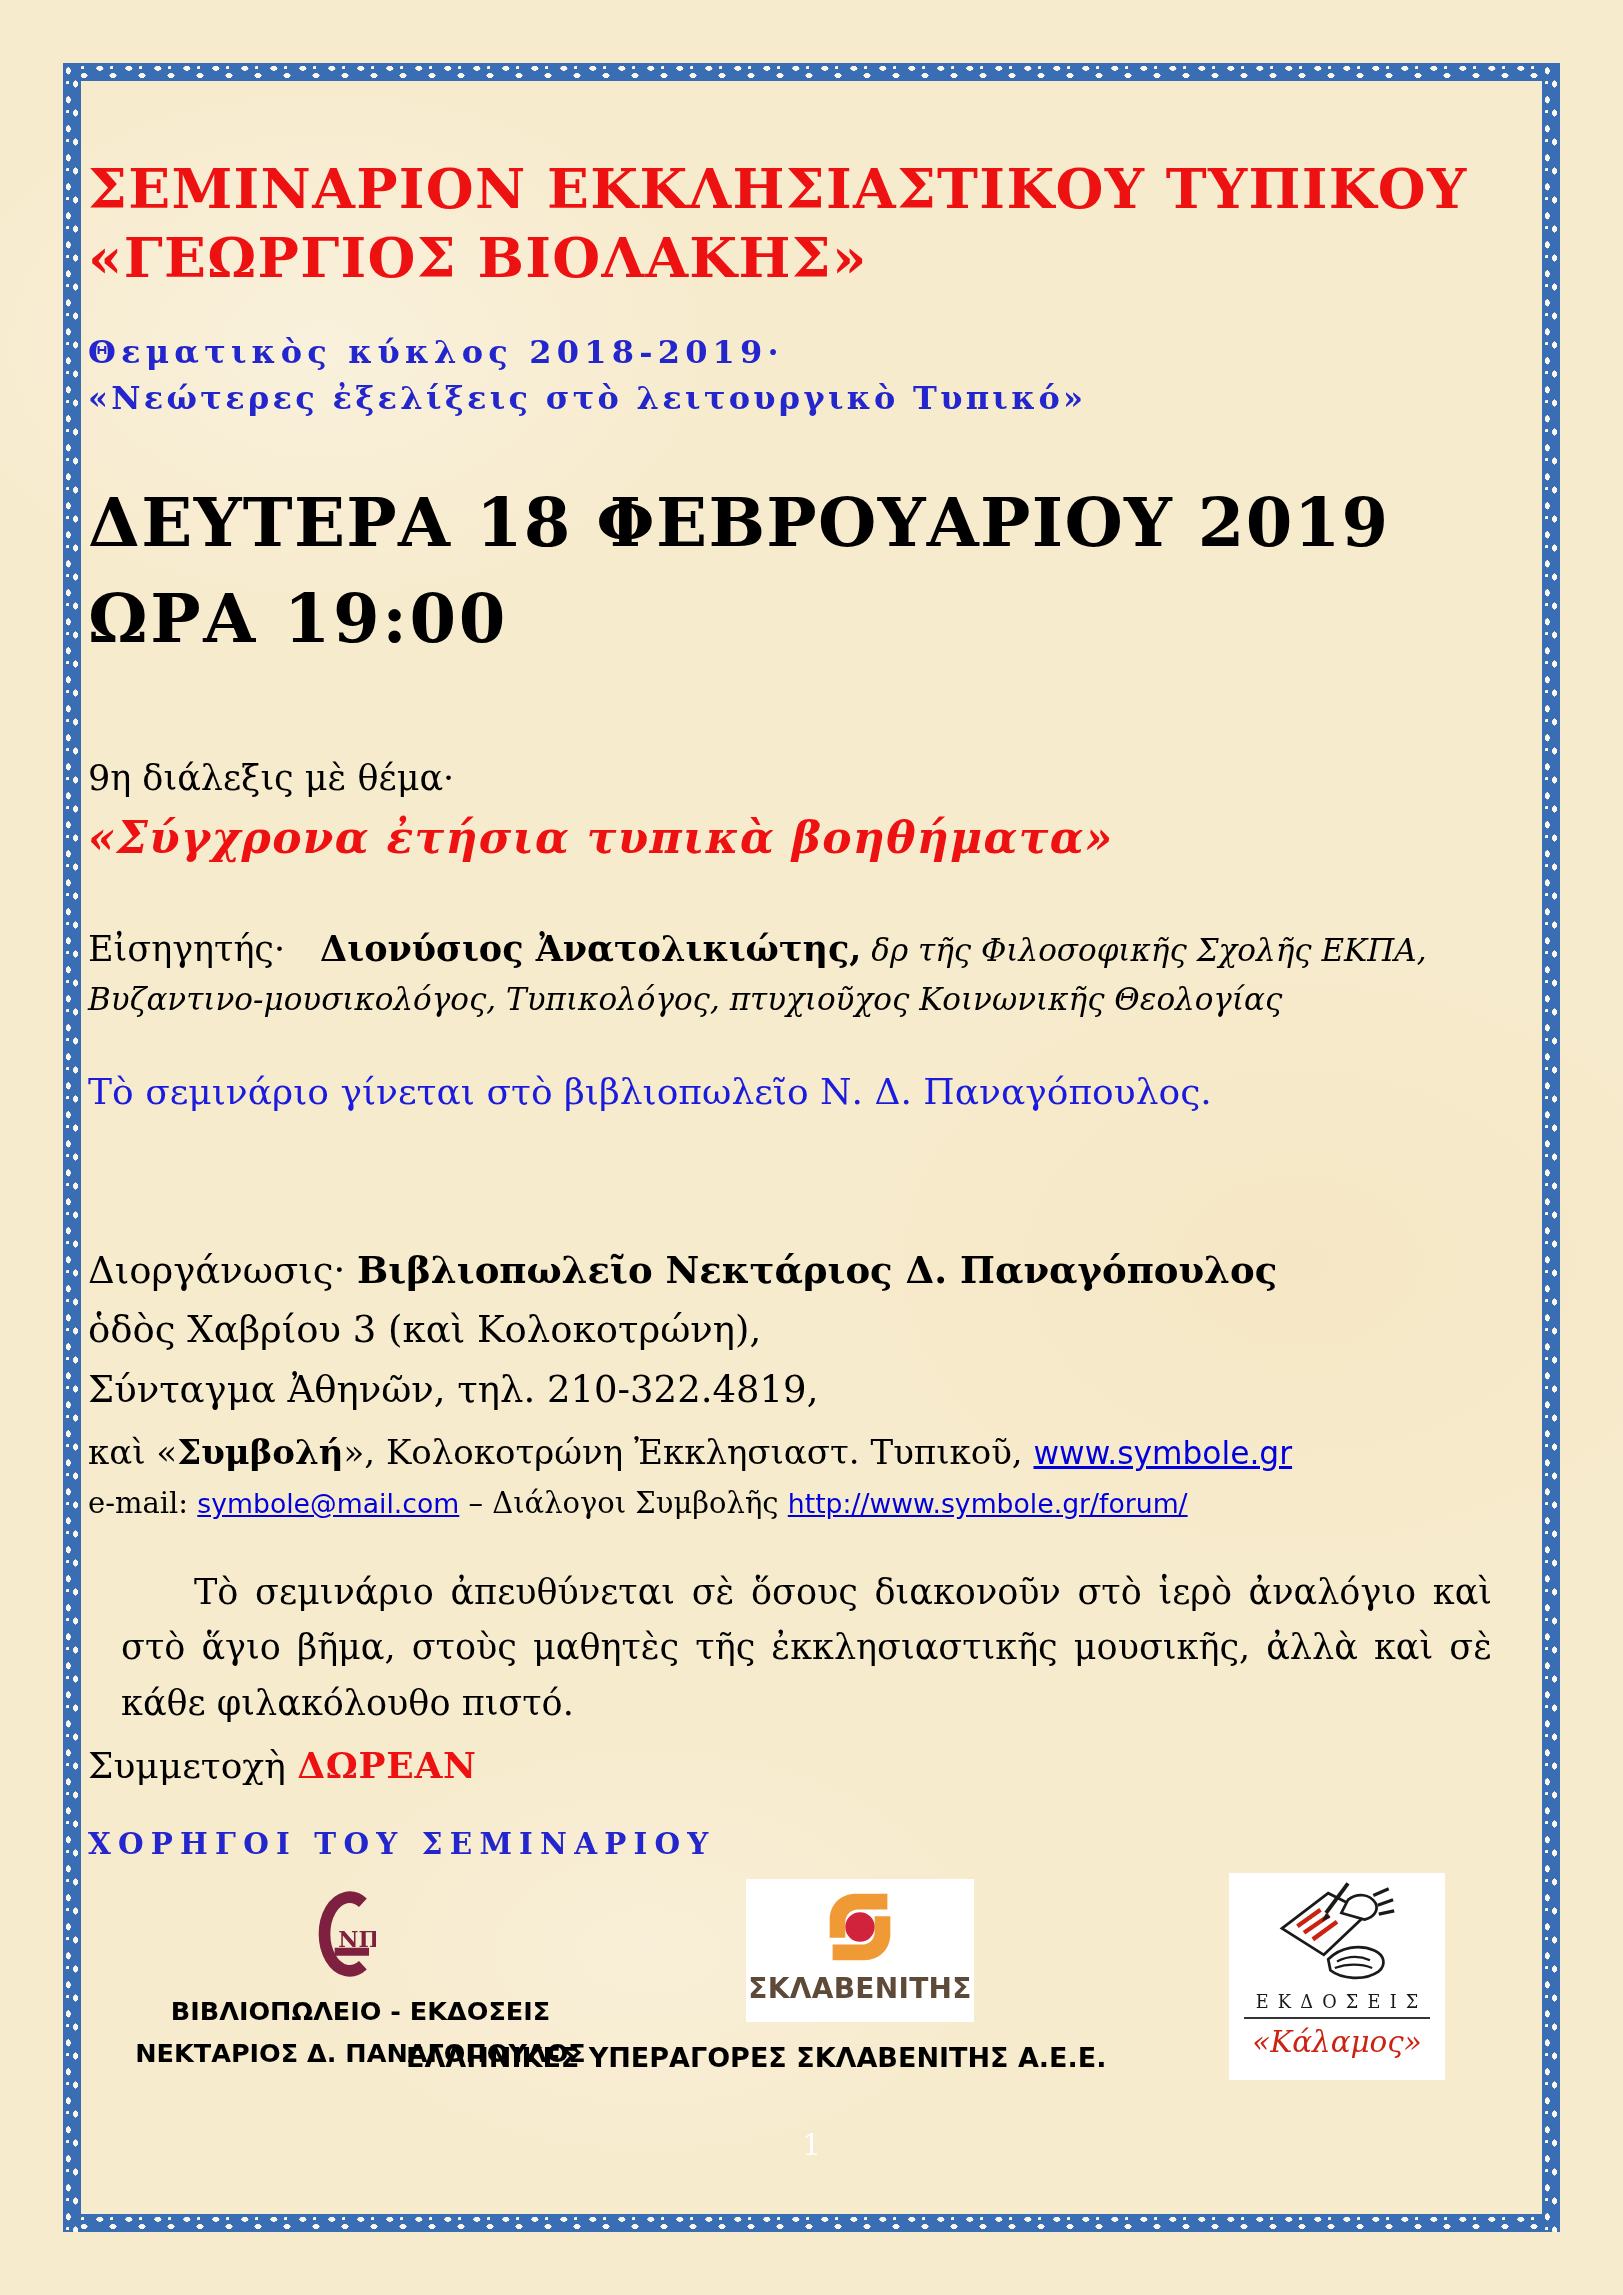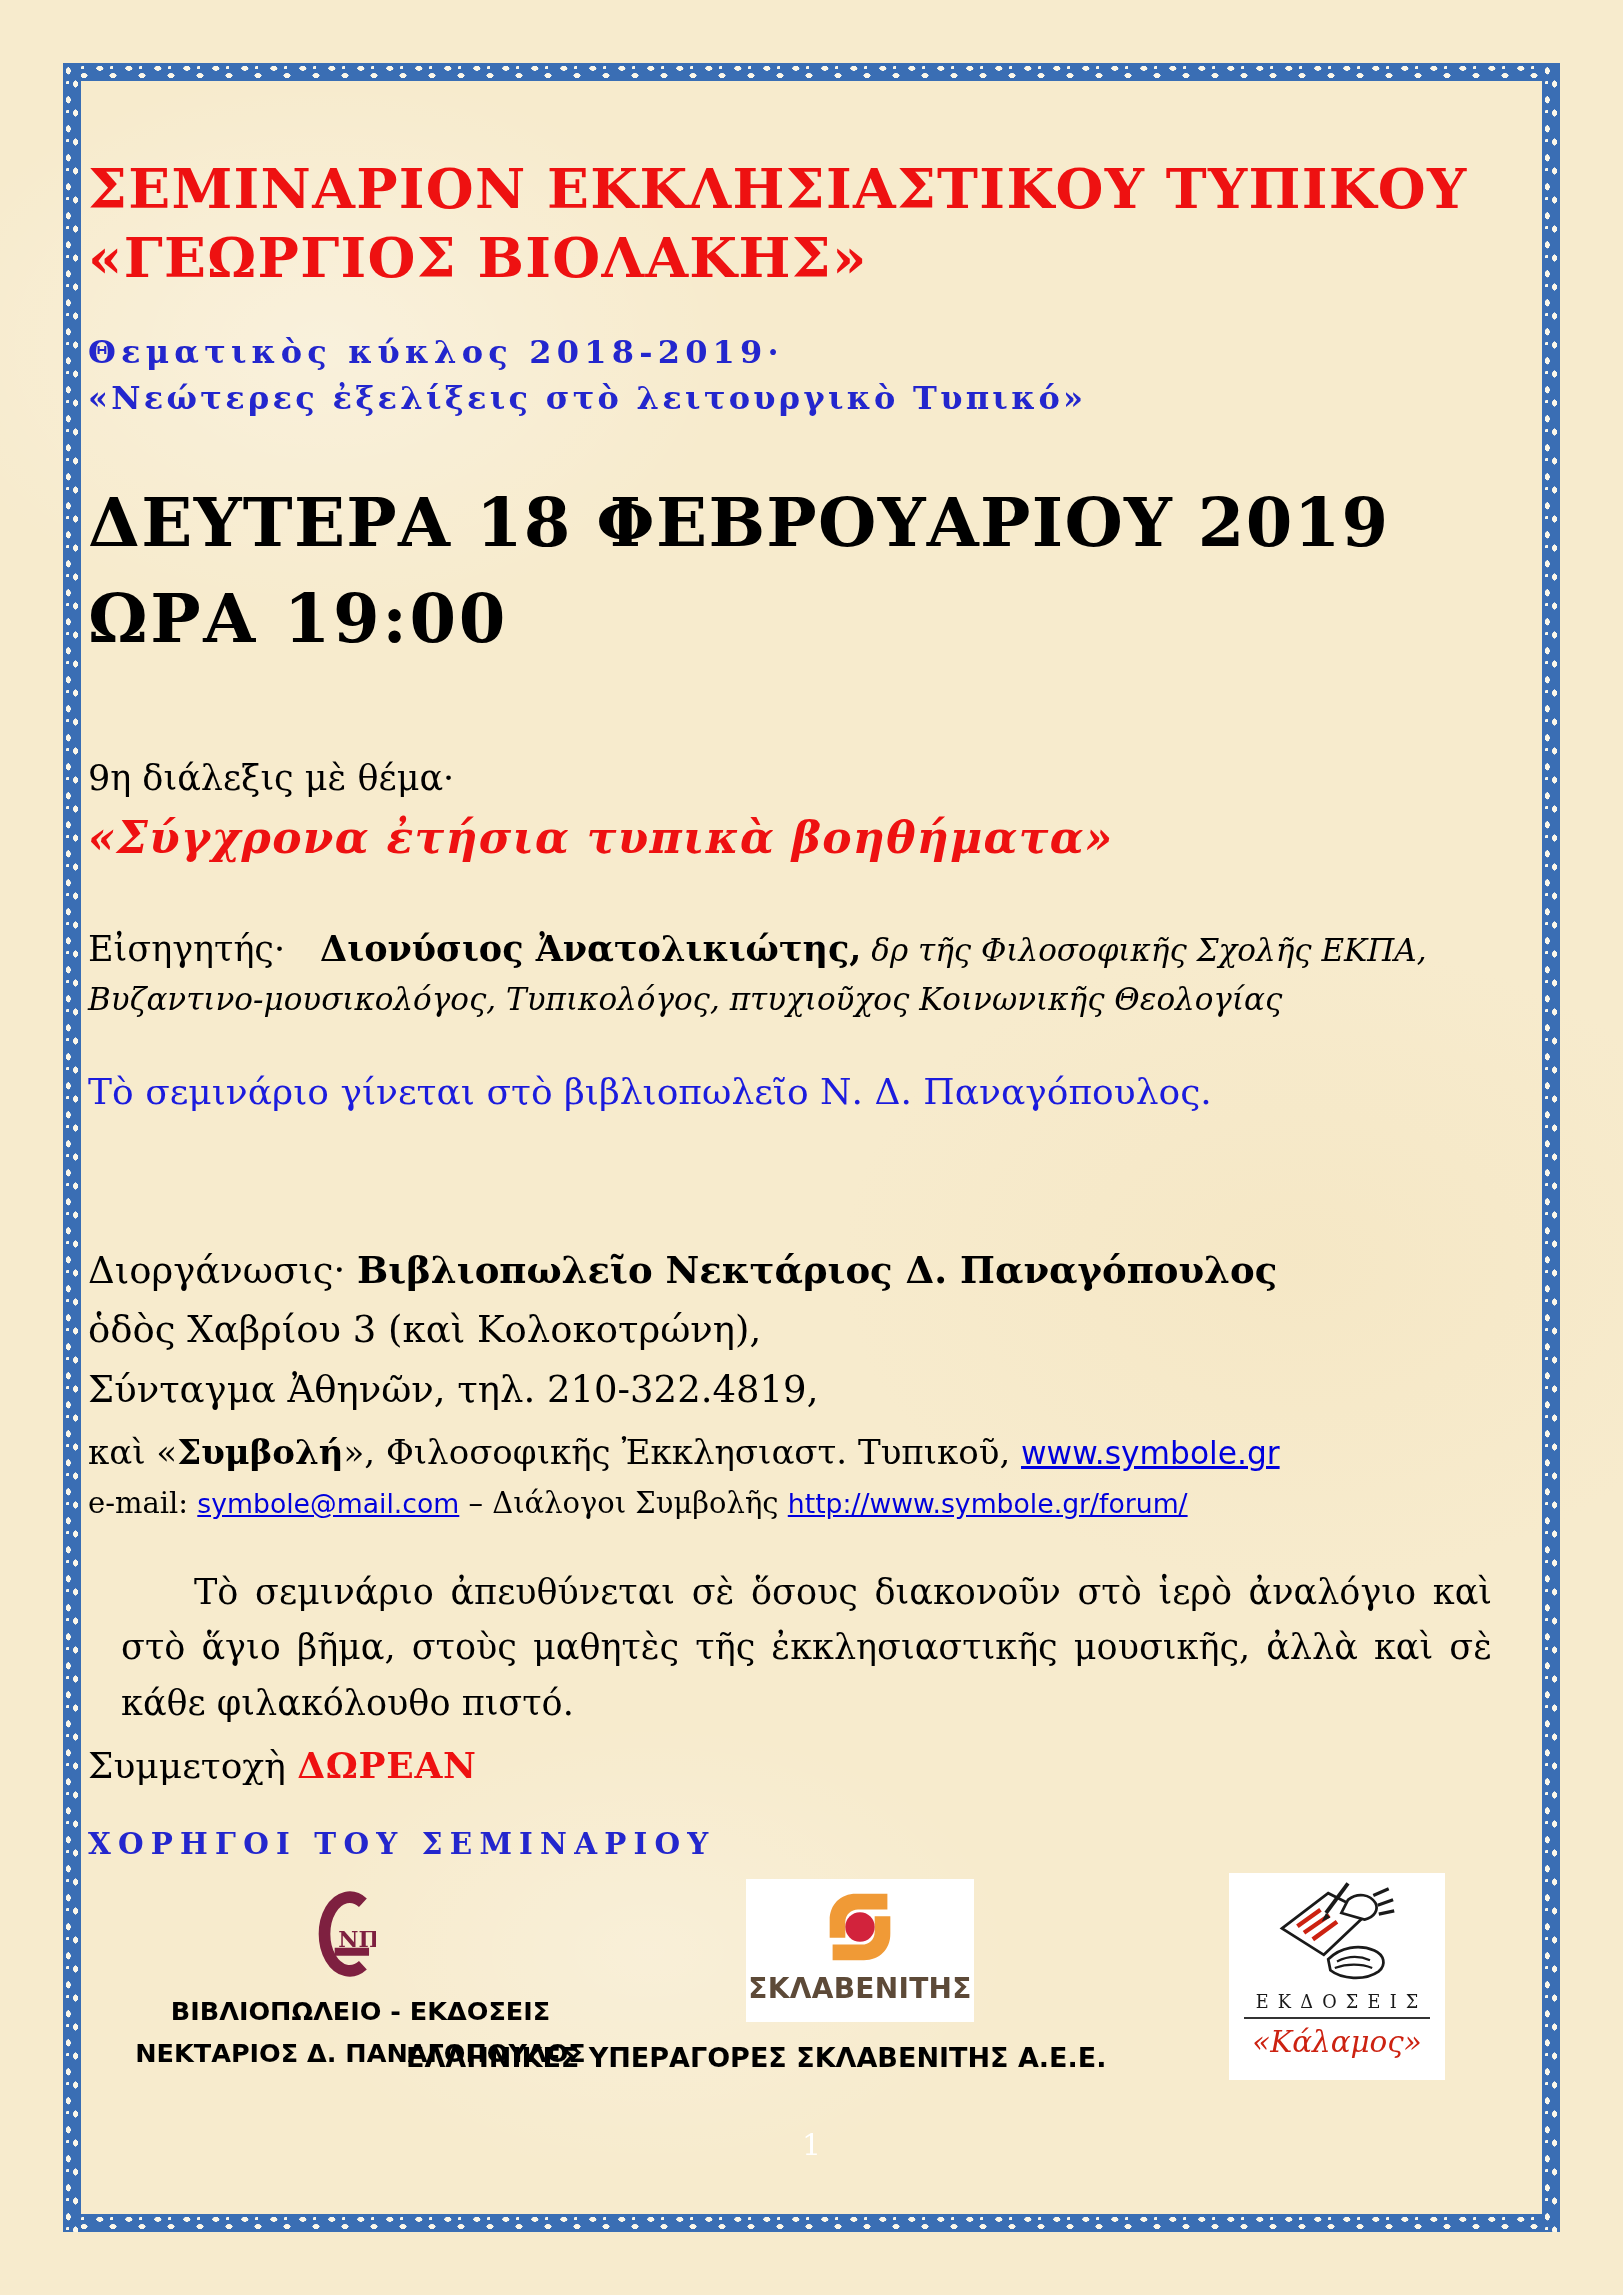--- a/index.html
+++ b/index.html
@@ -115,21 +115,21 @@
 
   <div class="line l-speaker1"><span>Εἰσηγητής·</span><span class="name">Διονύσιος Ἀνατολικιώτης,</span><span class="degree"> δρ τῆς Φιλοσοφικῆς Σχολῆς ΕΚΠΑ,</span></div>
   <div class="line l-speaker2">Βυζαντινο-μουσικολόγος, Τυπικολόγος, πτυχιοῦχος Κοινωνικῆς Θεολογίας</div>
 
   <div class="line venue l-venue1">Τὸ σεμινάριο γίνεται στὸ βιβλιοπωλεῖο Ν. Δ. Παναγόπουλος.</div>
 
   <div class="line l-org1"><span>Διοργάνωσις· </span><span class="name">Βιβλιοπωλεῖο Νεκτάριος Δ. Παναγόπουλος</span></div>
   <div class="line l-org2">ὁδὸς Χαβρίου 3 (καὶ Κολοκοτρώνη),</div>
   <div class="line l-org3">Σύνταγμα Ἀθηνῶν, τηλ. 210-322.4819,</div>
 
-  <div class="line l-symbole"><span>καὶ «</span><span class="name">Συμβολή</span><span>», Φιλοσοφικῆς Ἐκκλησιαστ. Τυπικοῦ, </span><a class="link">www.symbole.gr</a></div>
+  <div class="line l-symbole"><span>καὶ «</span><span class="name">Συμβολή</span><span>», Κολοκοτρώνη Ἐκκλησιαστ. Τυπικοῦ, </span><a class="link">www.symbole.gr</a></div>
 
   <div class="line l-email"><span>e-mail: </span><a class="link">symbole@mail.com</a><span> – Διάλογοι Συμβολῆς </span><a class="link">http://www.symbole.gr/forum/</a></div>
 
   <div class="paragraph">Τὸ σεμινάριο ἀπευθύνεται σὲ ὅσους διακονοῦν στὸ ἱερὸ ἀναλόγιο καὶ στὸ ἅγιο βῆμα, στοὺς μαθητὲς τῆς ἐκκλησιαστικῆς μουσικῆς, ἀλλὰ καὶ σὲ κάθε φιλακόλουθο πιστό.</div>
 
   <div class="line l-sponsors-heading">ΧΟΡΗΓΟΙ ΤΟΥ ΣΕΜΙΝΑΡΙΟΥ</div>
 
   <div class="line l-part"><span>Συμμετοχὴ </span><span class="free">ΔΩΡΕΑΝ</span></div>
 
   <svg class="enp-logo" viewBox="0 0 100 150">

